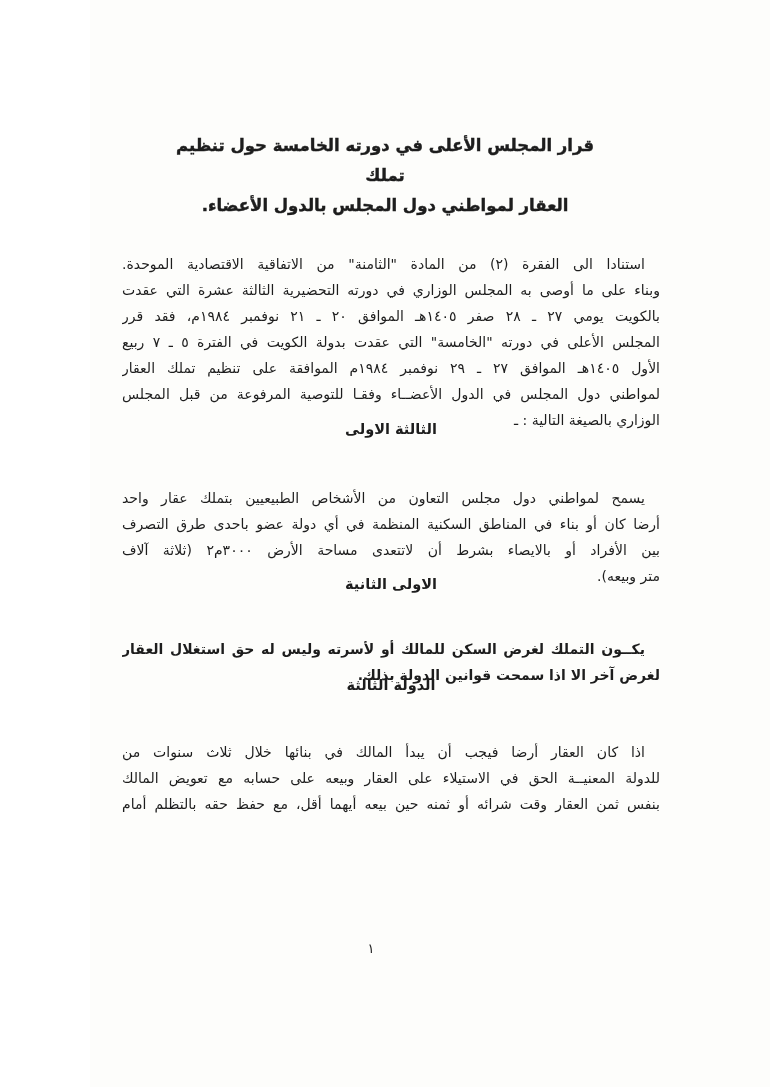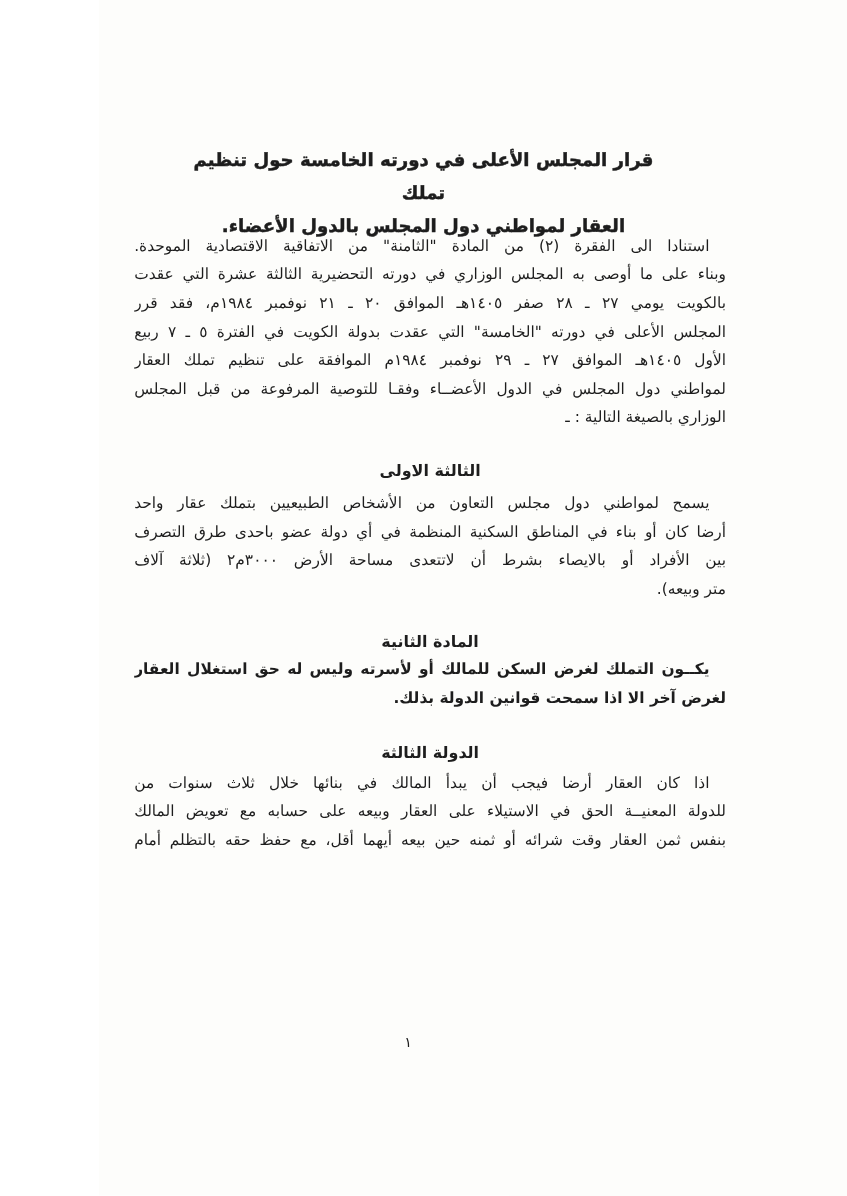--- a/index.html
+++ b/index.html
@@ -36,21 +36,21 @@
     width: 538px;
   }
   .bline {
     font-size: 14px;
     line-height: 26px;
     height: 26px;
     overflow: hidden;
     text-align: justify;
     text-align-last: justify;
   }
-  .bline.first { text-indent: 15px; }
+  .bline.first { text-indent: 15px; margin-top: 40px; }
   .bline.lastline { text-align-last: right; }
   .article-heading {
     position: absolute;
     right: 110px;
     width: 538px;
     margin: 0;
     text-align: center;
     font-weight: bold;
     font-size: 14.5px;
     line-height: 26px;
@@ -93,21 +93,21 @@
   </section>
 
   <h2 class="article-heading h-a1">الثالثة الاولى</h2>
   <section class="textblock b-a1">
     <div class="bline first">يسمح لمواطني دول مجلس التعاون من الأشخاص الطبيعيين بتملك عقار واحد</div>
     <div class="bline">أرضا كان أو بناء في المناطق السكنية المنظمة في أي دولة عضو باحدى طرق التصرف</div>
     <div class="bline">بين الأفراد أو بالايصاء بشرط أن لاتتعدى مساحة الأرض ٣٠٠٠م٢ (ثلاثة آلاف</div>
     <div class="bline lastline">متر وبيعه).</div>
   </section>
 
-  <h2 class="article-heading h-a2">المادة الثانية</h2>
+  <h2 class="article-heading h-a2">الاولى الثانية</h2>
   <section class="textblock b-a2">
     <div class="bline first">يكــون التملك لغرض السكن للمالك أو لأسرته وليس له حق استغلال العقار</div>
     <div class="bline lastline">لغرض آخر الا اذا سمحت قوانين الدولة بذلك.</div>
   </section>
 
   <h2 class="article-heading h-a3">الدولة الثالثة</h2>
   <section class="textblock b-a3">
     <div class="bline first">اذا كان العقار أرضا فيجب أن يبدأ المالك في بنائها خلال ثلاث سنوات من</div>
     <div class="bline">للدولة المعنيــة الحق في الاستيلاء على العقار وبيعه على حسابه مع تعويض المالك</div>
     <div class="bline">بنفس ثمن العقار وقت شرائه أو ثمنه حين بيعه أيهما أقل، مع حفظ حقه بالتظلم أمام</div>

